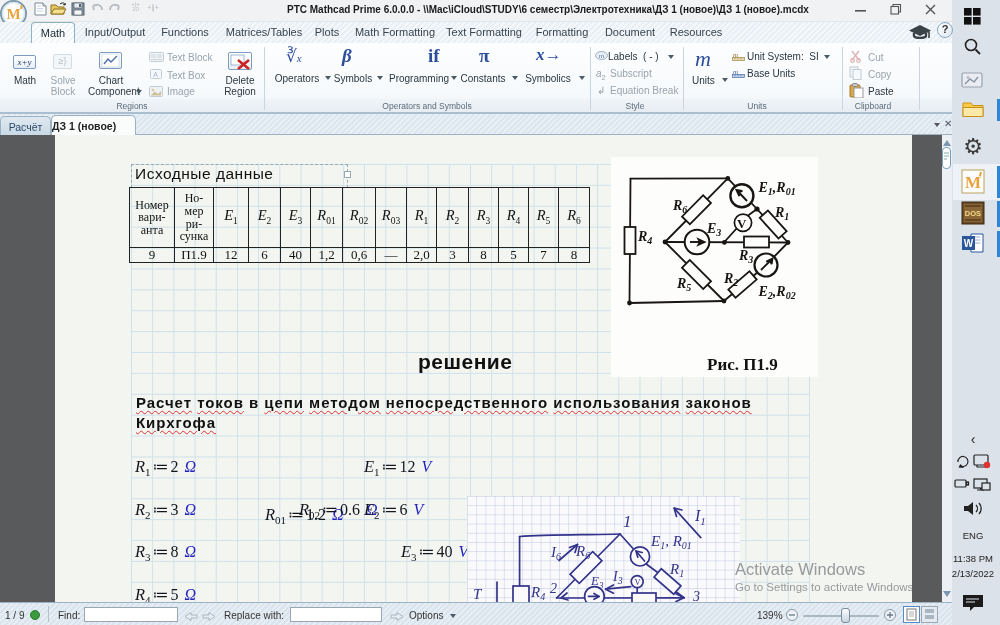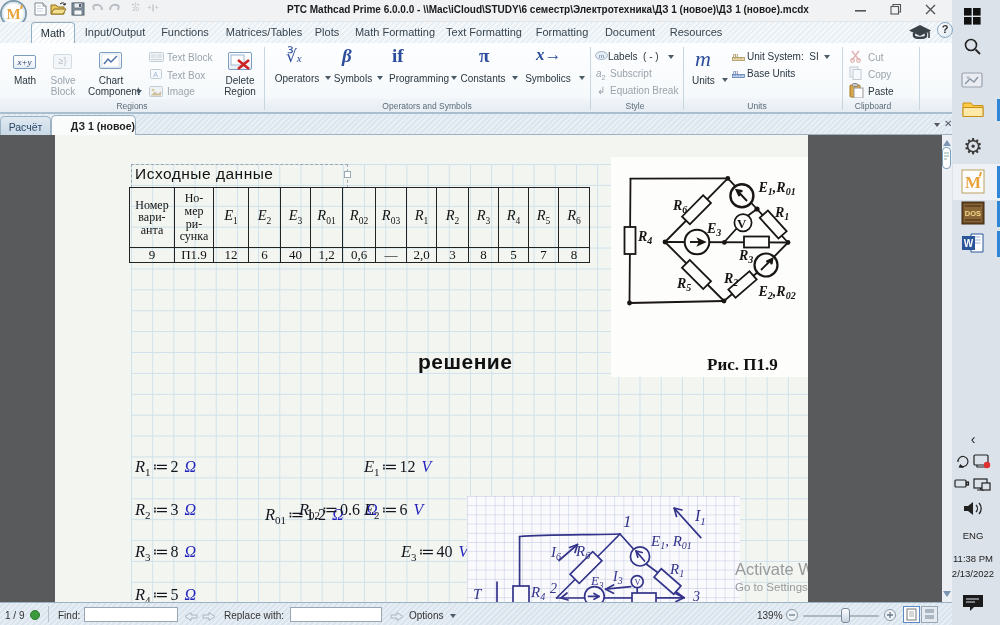--- a/index.html
+++ b/index.html
@@ -28,25 +28,25 @@
 .btnlabel { position:absolute; font-size:10px; color:#2b3740; text-align:center; }
 .graylab { color:#9aa4ad; }
 .bluebig { color:#2b4d9b; font-family:"Liberation Serif",serif; }
 .dd2 { display:block; width:0; height:0; border-left:3px solid transparent; border-right:3px solid transparent; border-top:4px solid #4a5a66; }
 .iconbox { position:absolute; border:1px solid #7c9cc0; border-radius:2px; background:linear-gradient(#ffffff,#e8eef6); }
 
 
 #doctabs { position:absolute; left:0; top:114px; width:952px; height:21px;
   background:repeating-linear-gradient(135deg,#e8eff5 0 2px,#dbe6ee 2px 4px); border-bottom:1px solid #9eb2c2;}
 #dtab1 { position:absolute; left:0px; top:2px; width:51px; height:19px; background:linear-gradient(#dfe9f1,#c9d9e6); border:1px solid #9cb2c2; border-bottom:none; border-radius:5px 5px 0 0; font-size:10.5px; color:#2c4a68; text-align:center; padding-top:4px;}
-#dtab2 { position:absolute; left:51px; top:1px; width:85px; height:20px; background:#fafbfb; border:1px solid #9cb2c2; border-bottom:none; border-radius:5px 5px 0 0; font-size:10.5px; font-weight:bold; color:#222; text-align:right; padding-top:4px;}
+#dtab2 { position:absolute; left:51px; top:1px; width:85px; height:20px; background:#fafbfb; border:1px solid #9cb2c2; border-bottom:none; border-radius:5px 5px 0 0; font-size:10.5px; font-weight:bold; color:#222; text-align:left; padding-top:4px;}
 
 
 #workspace { position:absolute; left:0; top:135px; width:952px; height:467px; background:#595a5c; }
-#page { position:absolute; left:55px; top:0; width:753px; height:467px; background:#f3f5f1; overflow:hidden; }
+#page { position:absolute; left:55px; top:0; width:857px; height:467px; background:#f3f5f1; overflow:hidden; }
 #grid { position:absolute; left:76px; top:29px; width:679px; height:438px;
   background-image:linear-gradient(to right,#cfe1ea 1px,transparent 1px),linear-gradient(to bottom,#cfe1ea 1px,transparent 1px);
   background-size:21.2px 20.9px; }
 #vscroll { position:absolute; left:942px; top:0; width:10px; height:467px; background:#eceff3; }
 
 
 #statusbar { position:absolute; left:0; top:602px; width:952px; height:23px;
   background:repeating-linear-gradient(135deg,#e7edf4 0 2px,#dae4ed 2px 4px); border-top:1px solid #9eb2c4; font-size:10px; color:#333; }
 .sbox { position:absolute; top:4px; height:15px; background:#fff; border:1px solid #9aa7b2; }
 
@@ -204,21 +204,21 @@
     <div class="bluebig abs" style="left:286px;top:3px;font-size:17px;">∛<span style="font-size:11px;font-style:italic;">x</span></div>
     <div class="btnlabel" style="left:272px;top:30px;width:50px;">Operators</div>
     <div class="abs" style="left:325px;top:33px;">
           <span class="dd2"></span>
         </div>
     <div class="bluebig abs" style="left:342px;top:2px;font-size:19px;font-style:italic;font-weight:bold;">β</div>
     <div class="btnlabel" style="left:330px;top:30px;width:46px;">Symbols</div>
     <div class="abs" style="left:377px;top:33px;">
           <span class="dd2"></span>
         </div>
-    <div class="bluebig abs" style="left:392px;top:2px;font-size:19px;font-weight:bold;">if</div>
+    <div class="bluebig abs" style="left:428px;top:2px;font-size:19px;font-weight:bold;">if</div>
     <div class="btnlabel" style="left:388px;top:30px;width:62px;">Programming</div>
     <div class="abs" style="left:451px;top:33px;">
           <span class="dd2"></span>
         </div>
     <div class="bluebig abs" style="left:479px;top:2px;font-size:19px;font-weight:bold;">π</div>
     <div class="btnlabel" style="left:458px;top:30px;width:50px;">Constants</div>
     <div class="abs" style="left:512px;top:33px;">
           <span class="dd2"></span>
         </div>
     <div class="bluebig abs" style="left:536px;top:2px;font-size:17px;font-style:italic;font-weight:bold;">x→</div>
@@ -329,20 +329,23 @@
                 <td>8</td>
                 <td>5</td>
                 <td>7</td>
                 <td>8</td>
         </tr>
       </tbody>
           </table>
 
       <div class="abs" style="left:363px;top:215px;font-size:21px;letter-spacing:0.5px;font-weight:bold;color:#111;">решение</div>
 
+      <div class="abs" style="left:81px;top:258px;width:700px;font-size:15px;letter-spacing:0.95px;font-weight:bold;color:#111;line-height:20px;">
+        <span class="sq">Расчет</span> <span class="sq">токов</span> в <span class="sq">цепи</span> <span class="sq">методом</span> <span class="sq">непосредственного</span> <span class="sq">использования</span> <span class="sq">законов</span><br><span class="sq">Кирхгофа</span>
+      </div>
 
       <div class="math abs" style="left:80px;top:322px;"><i>R</i><sub>1</sub><span class="df">≔</span>2 <span class="un">Ω</span></div>
       <div class="math abs" style="left:210px;top:322px;margin-top:48px;"><i>R</i><sub>01</sub><span class="df">≔</span>1.2 <span class="un">Ω</span></div>
       <div class="math abs" style="left:309px;top:322px;"><i>E</i><sub>1</sub><span class="df">≔</span>12 <span class="un">V</span></div>
       <div class="math abs" style="left:80px;top:365px;"><i>R</i><sub>2</sub><span class="df">≔</span>3 <span class="un">Ω</span></div>
       <div class="math abs" style="left:208px;top:365px;padding-left:36px;"><i>R</i><sub>02</sub><span class="df">≔</span>0.6 <span class="un">Ω</span></div>
       <div class="math abs" style="left:309px;top:365px;"><i>E</i><sub>2</sub><span class="df">≔</span>6 <span class="un">V</span></div>
       <div class="math abs" style="left:80px;top:407px;"><i>R</i><sub>3</sub><span class="df">≔</span>8 <span class="un">Ω</span></div>
       <div class="math abs" style="left:309px;top:407px;margin-left:37px;"><i>E</i><sub>3</sub><span class="df">≔</span>40 <span class="un">V</span></div>
       <div class="math abs" style="left:80px;top:450px;"><i>R</i><sub>4</sub><span class="df">≔</span>5 <span class="un">Ω</span></div>

